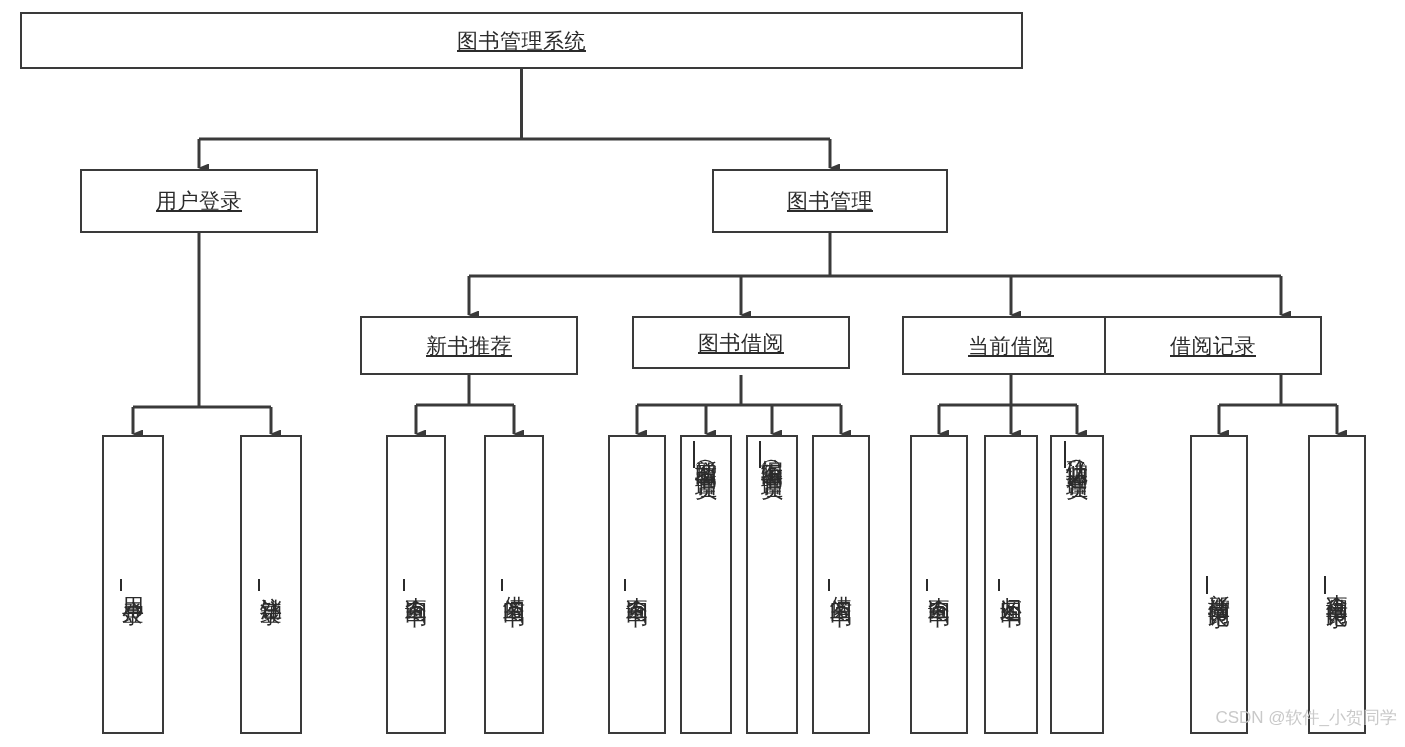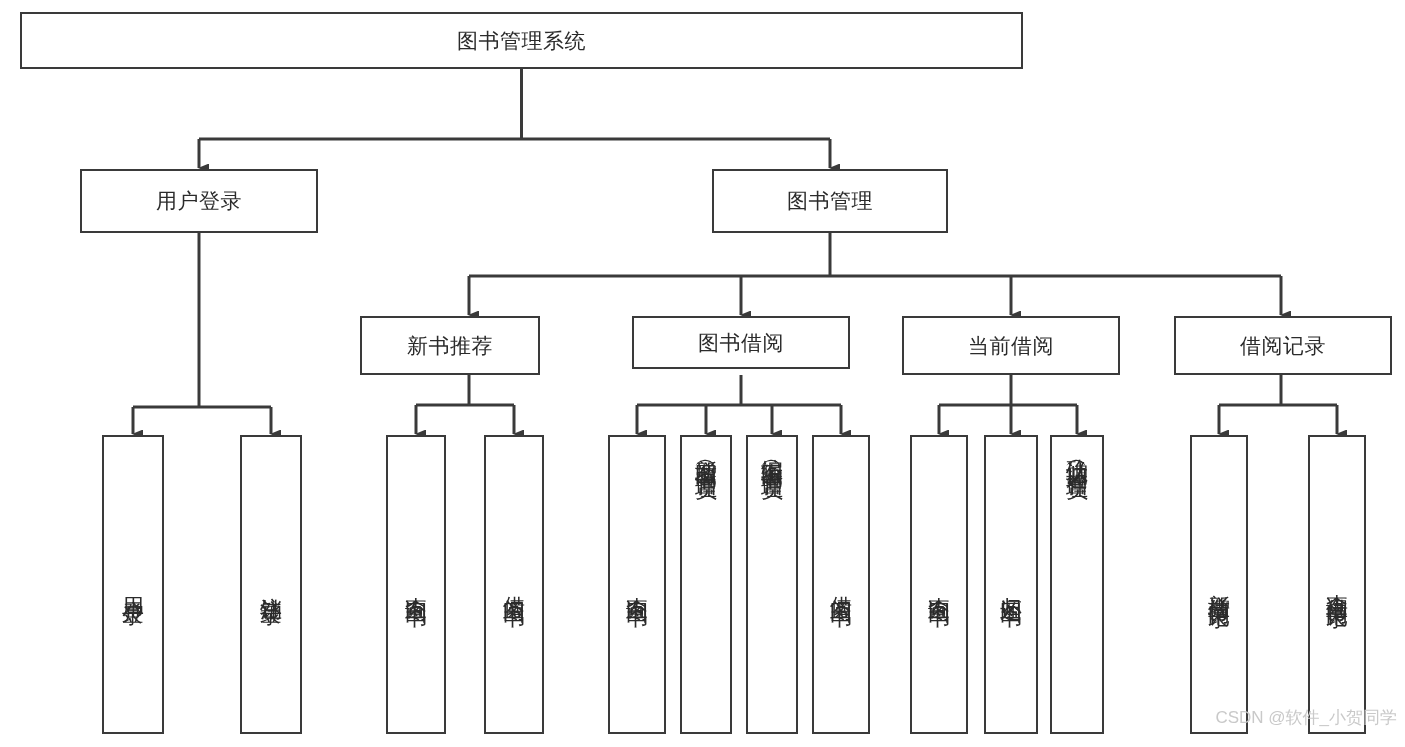--- a/index.html
+++ b/index.html
@@ -34,20 +34,21 @@
     display: flex;
     align-items: center;
     justify-content: center;
     color: #2b2b2b;
   }
   .node-label {
     display: block;
     text-align: center;
     line-height: 1.02;
     letter-spacing: 0.5px;
+    text-decoration: underline;
   }
   .node.horizontal .node-label {
     font-size: 21px;
     white-space: nowrap;
   }
   .node.vertical {
     align-items: flex-start;
     padding-top: 4px;
   }
   .node.vertical .node-label {
@@ -120,30 +121,30 @@
   <div id="node-layer">
       <div class="node horizontal" style="left: 20px; top: 12px; width: 1003px; height: 57px;">
         <span class="node-label">图书管理系统</span>
       </div>
       <div class="node horizontal" style="left: 80px; top: 169px; width: 238px; height: 64px;">
         <span class="node-label">用户登录</span>
       </div>
       <div class="node horizontal" style="left: 712px; top: 169px; width: 236px; height: 64px;">
         <span class="node-label">图书管理</span>
       </div>
-      <div class="node horizontal" style="left: 360px; top: 316px; width: 180px; height: 59px;">
+      <div class="node horizontal" style="left: 360px; top: 316px; width: 218px; height: 59px;">
         <span class="node-label">新书推荐</span>
       </div>
       <div class="node horizontal" style="left: 632px; top: 316px; width: 218px; height: 53px;">
         <span class="node-label">图书借阅</span>
       </div>
       <div class="node horizontal" style="left: 902px; top: 316px; width: 218px; height: 59px;">
         <span class="node-label">当前借阅</span>
       </div>
-      <div class="node horizontal" style="left: 1174px; top: 316px; width: 218px; height: 59px;">
+      <div class="node horizontal" style="left: 1104px; top: 316px; width: 218px; height: 59px;">
         <span class="node-label">借阅记录</span>
       </div>
       <div class="node vertical" style="left: 102px; top: 435px; width: 62px; height: 299px; align-items: center; padding-top: 0px;">
         <span class="node-label">用户登录</span>
       </div>
       <div class="node vertical" style="left: 240px; top: 435px; width: 62px; height: 299px; align-items: center; padding-top: 0px;">
         <span class="node-label">注销登录</span>
       </div>
       <div class="node vertical" style="left: 386px; top: 435px; width: 60px; height: 299px; align-items: center; padding-top: 0px;">
         <span class="node-label">查询图书</span>

